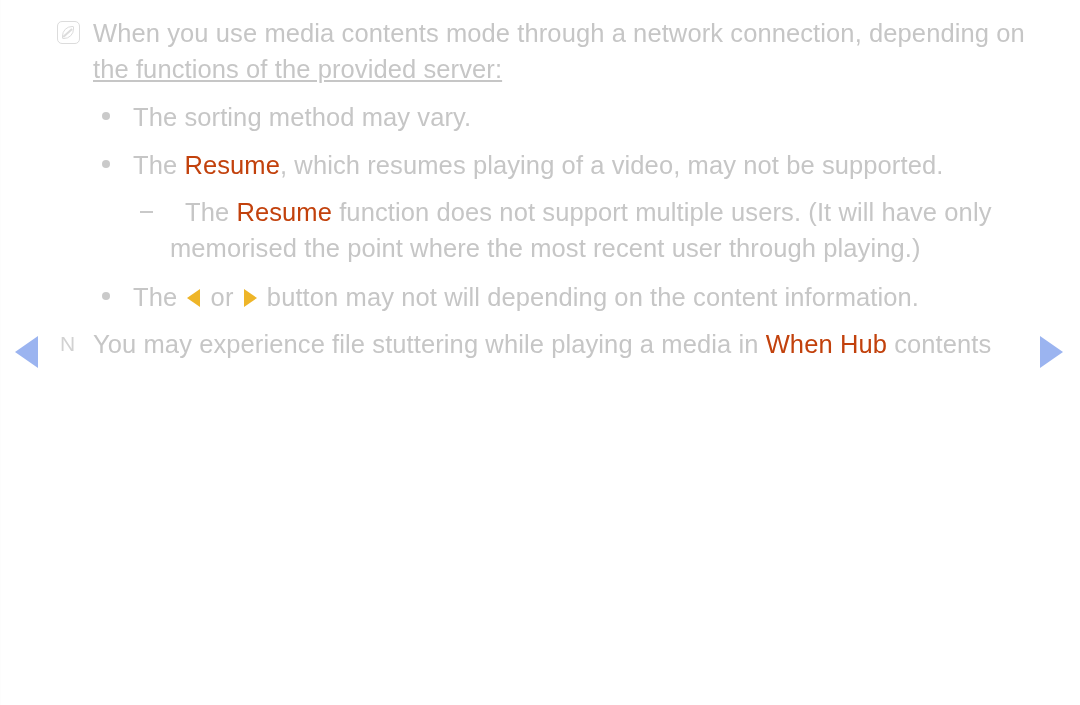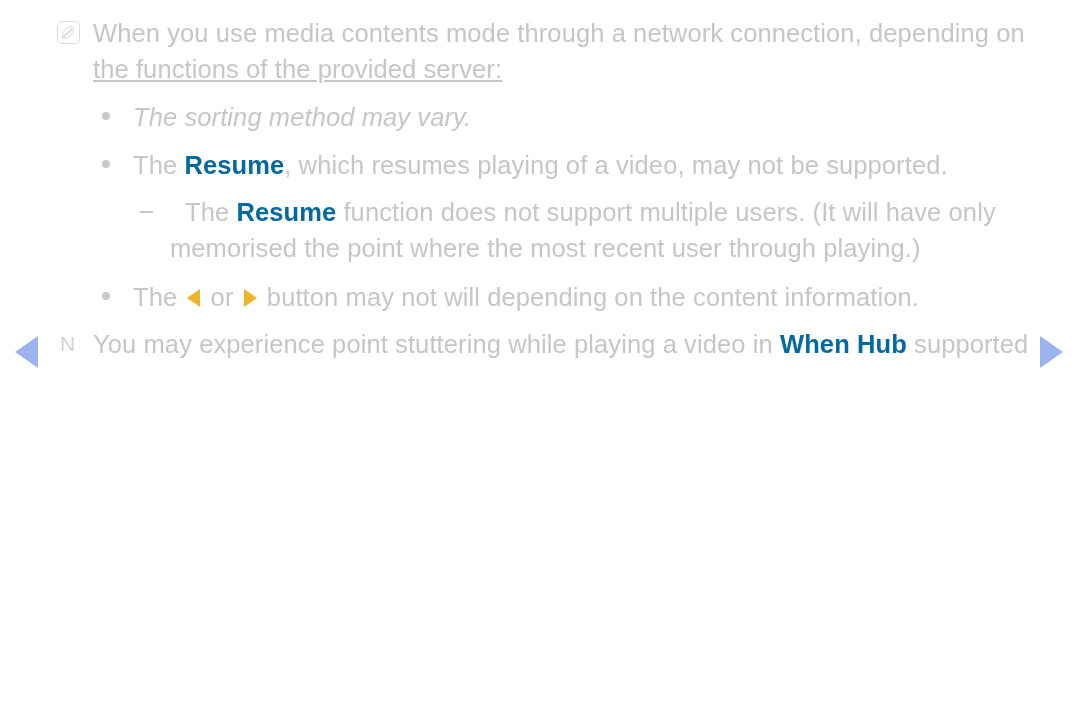--- a/index.html
+++ b/index.html
@@ -97,22 +97,22 @@
   }
   .dash-mark {
     position: absolute;
     width: 13px;
     height: 1.7px;
     background: #c9c9c9;
   }
 
   
   .hl {
-    color: #0369a1;
-    font-weight: bold;
+    color: #c2410c;
+    font-weight: normal;
   }
 
   
   .inline-arrow {
     display: inline-block;
     width: 0;
     height: 0;
     vertical-align: -1px;
     margin: 0 3px;
   }
@@ -152,40 +152,40 @@
 
   <div class="edge-rule"></div>
 
   <div class="note-icon" style="left:57px; top:21px;"></div>
 
   <div class="block" style="left:93px; top:15px;">When you use media contents mode through a network connection, depending on</div>
 
   <div class="block" style="left:93px; top:51px;text-decoration:underline;">the functions of the provided server:</div>
 
   <div class="bullet-dot" style="left:102px; top:112px;"></div>
-  <div class="block" style="left:133px; top:99px;font-style:italic;">The sorting method may vary.</div>
+  <div class="block" style="left:133px; top:99px;">The sorting method may vary.</div>
 
   <div class="bullet-dot" style="left:102px; top:160px;"></div>
   <div class="block" style="left:133px; top:147px;">
     <span>The </span><span class="hl">Resume</span><span>, which resumes playing of a video, may not be supported.</span>
   </div>
 
   <div class="dash-mark" style="left:140px; top:211px;"></div>
   <div class="block" style="left:185px; top:194px;">
     <span>The </span><span class="hl">Resume</span><span> function does not support multiple users. (It will have only</span>
   </div>
   <div class="block" style="left:170px; top:230px;">memorised the point where the most recent user through playing.)</div>
 
   <div class="bullet-dot" style="left:102px; top:292px;"></div>
   <div class="block" style="left:133px; top:279px;">
     <span>The </span><span class="inline-arrow left"></span><span> or </span><span class="inline-arrow right"></span><span> button may not will depending on the content information.</span>
   </div>
 
   <div class="n-marker" style="left:60px; top:333px;">N</div>
 
   <div class="block" style="left:93px; top:326px;">
-    <span>You may experience point stuttering while playing a video in </span><span class="hl">When Hub</span><span> supported</span>
+    <span>You may experience file stuttering while playing a media in </span><span class="hl">When Hub</span><span> contents</span>
   </div>
 
   <div class="nav-arrow prev" style="left:15px; top:336px;"></div>
   <div class="nav-arrow next" style="left:1040px; top:336px;"></div>
 
 </div>
 
 </body></html>

